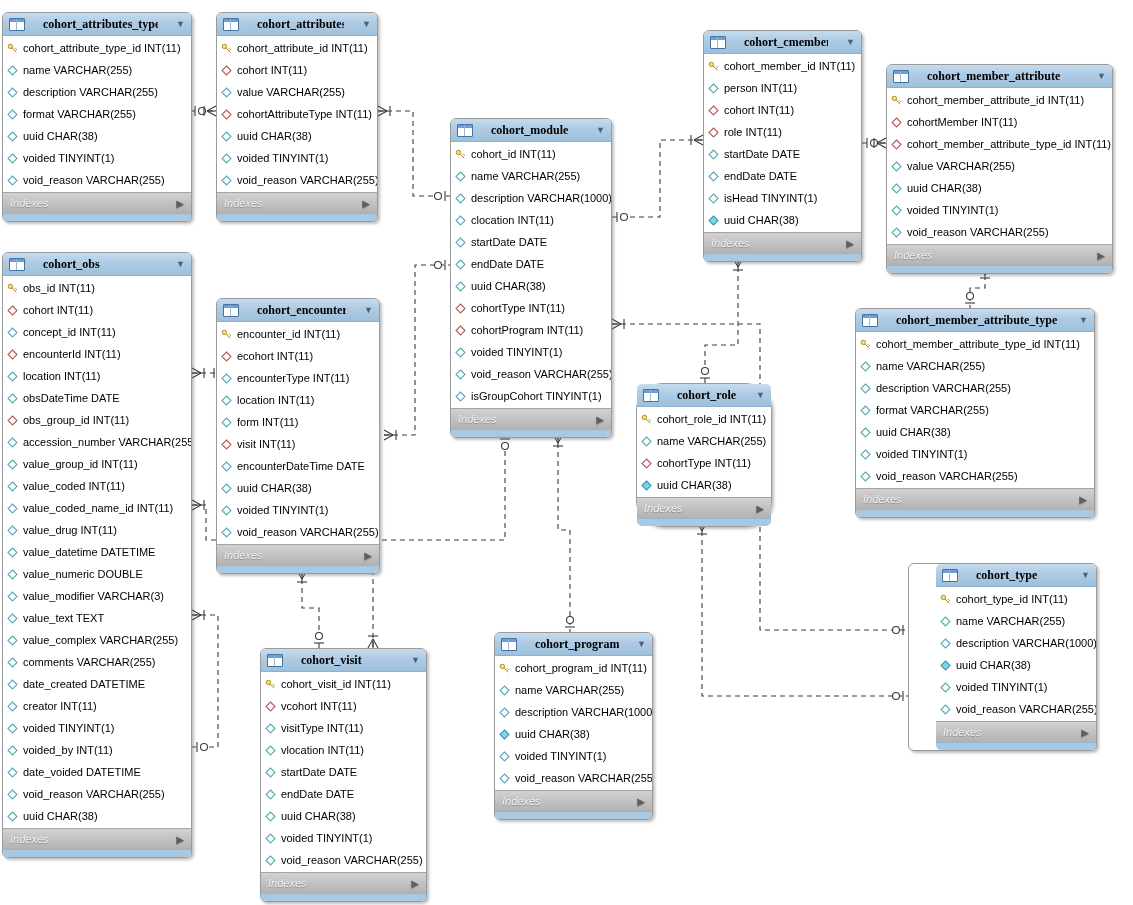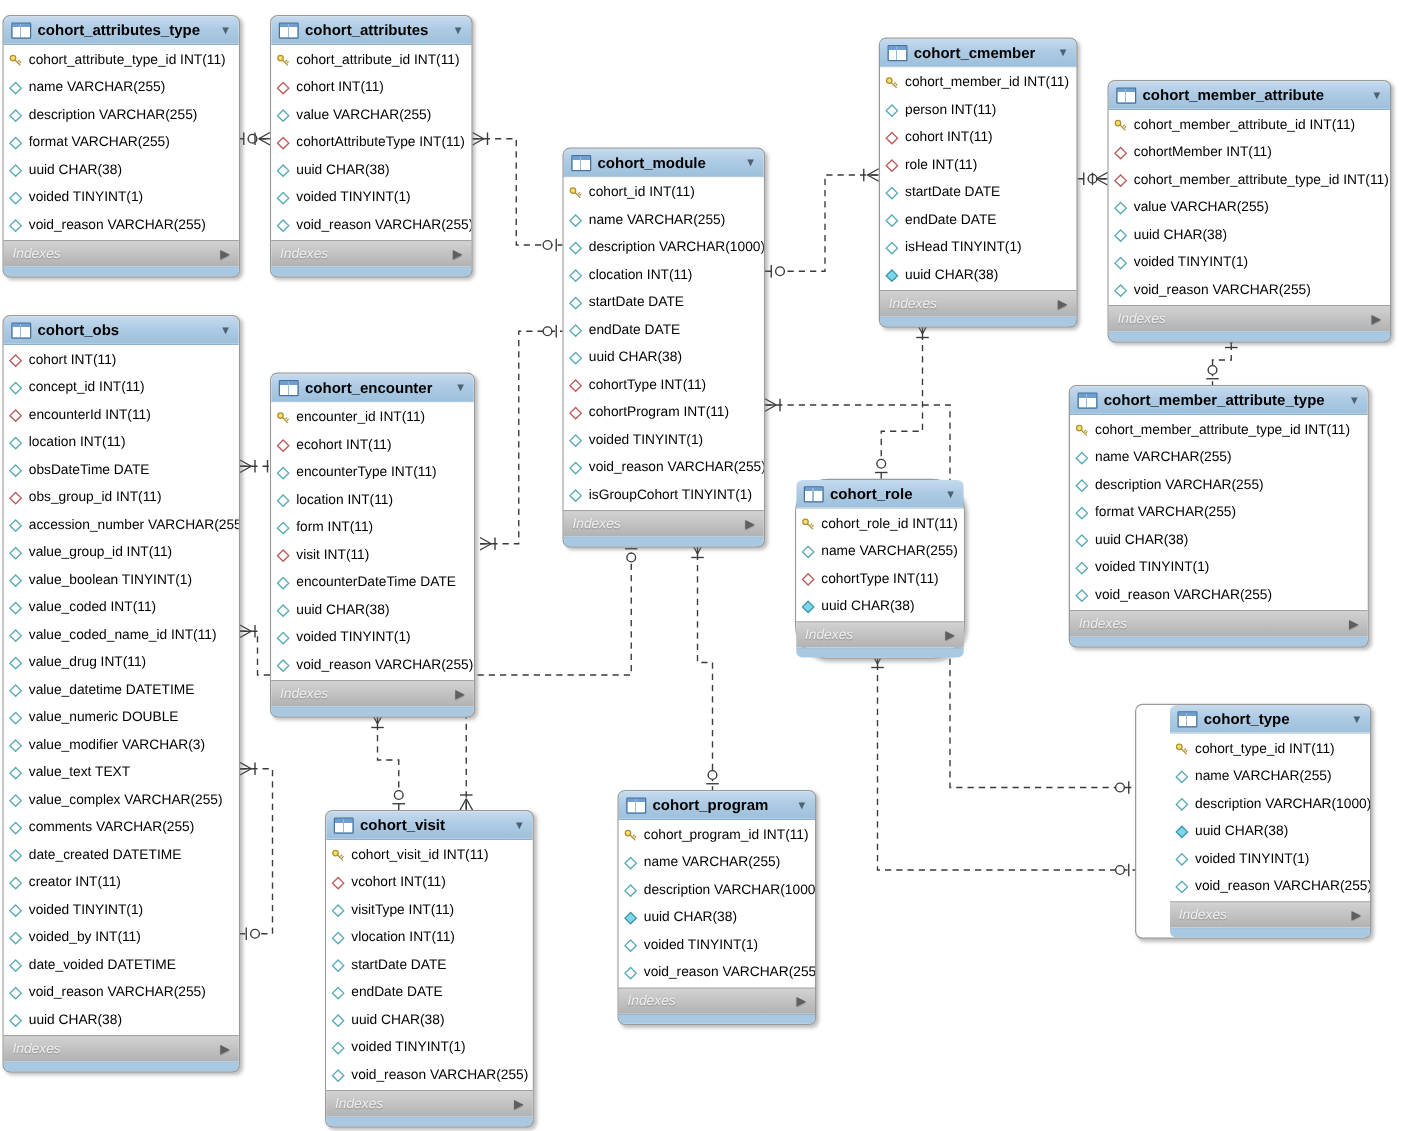--- a/index.html
+++ b/index.html
@@ -1,24 +1,24 @@
 <!DOCTYPE html>
 <html><head>
 <meta charset="utf-8">
 <style>
   html,body{margin:0;padding:0;background:#ffffff;}
   #canvas{position:relative;width:1133px;height:905px;background:#ffffff;overflow:hidden;
           font-family:"Liberation Sans",sans-serif;}
   #conn-svg{position:absolute;left:0;top:0;z-index:1;}
   .er-table{position:absolute;z-index:2;background:#ffffff;border:1px solid #9a9a9a;
             border-radius:6px;box-shadow:2px 2px 3px rgba(110,110,110,.45);}
-  .tbl-header{height:22px;display:flex;align-items:center;gap:5px;padding:0 6px;
+  .tbl-header{height:22px;display:flex;align-items:center;gap:18px;padding:0 6px;
               background:linear-gradient(180deg,#c6dbee 0%,#aecbe4 45%,#9dc0dc 100%);
               border-bottom:1px solid #8fb0cc;border-radius:5px 5px 0 0;
-              font-size:12px;font-weight:bold;color:#000;cursor:move;}
+              font-size:12px;font-weight:bold;color:#000;cursor:move;font-family:Liberation Serif, serif;}
   .tbl-icon{width:14px;height:11px;flex:0 0 auto;border:1px solid #46729f;border-radius:1px;
             background-image:linear-gradient(90deg,rgba(0,0,0,0) 0 6px,#9ab8d8 6px 7px,rgba(0,0,0,0) 7px),
                              linear-gradient(180deg,#6f9fd0 0 3px,#ffffff 3px);}
   .tbl-title{white-space:nowrap;overflow:hidden;}
   .hdr-arrow{margin-left:auto;font-size:9px;color:#4e6172;cursor:pointer;}
   .tbl-body{background:#ffffff;padding:1px 0;}
   .frow{height:22px;display:flex;align-items:center;gap:5px;padding:0 4px;
         font-size:11px;color:#000;white-space:nowrap;overflow:hidden;}
   .fic{flex:0 0 11px;width:11px;height:11px;display:inline-flex;}
   .tbl-footer{height:20px;display:flex;align-items:center;padding:0 7px;
@@ -542,20 +542,29 @@
     <div class="er-table" style="left: 2px; top: 252px; width: 188px;">
       <div class="tbl-header">
         <span class="tbl-icon"></span>
         <span class="tbl-title">cohort_obs</span>
         <span class="hdr-arrow">▼</span>
       </div>
       <div class="tbl-body">
         <div class="frow">
           <span class="fic">
             <svg width="11" height="11" viewBox="0 0 11 11">
+              <circle cx="3.4" cy="3.4" r="2.2" fill="#f8e06a" stroke="#b09030" stroke-width="1"></circle>
+              <path d="M5 5 L9.3 9.3 M7.4 6.2 L8.7 4.9 M8.6 7.4 L9.9 6.1" stroke="#b09030" stroke-width="1" fill="none"></path>
+            </svg>
+          </span>
+          <span>obs_id INT(11)</span>
+        </div>
+        <div class="frow">
+          <span class="fic">
+            <svg width="11" height="11" viewBox="0 0 11 11">
               <path d="M5.5 1 L10 5.5 L5.5 10 L1 5.5 Z" fill="#ffffff" stroke="#bb5a5a" stroke-width="1.1"></path>
             </svg>
           </span>
           <span>cohort INT(11)</span>
         </div>
         <div class="frow">
           <span class="fic">
             <svg width="11" height="11" viewBox="0 0 11 11">
               <path d="M5.5 1 L10 5.5 L5.5 10 L1 5.5 Z" fill="#ffffff" stroke="#58aab8" stroke-width="1.1"></path>
             </svg>
@@ -602,28 +611,20 @@
           </span>
           <span>accession_number VARCHAR(255)</span>
         </div>
         <div class="frow">
           <span class="fic">
             <svg width="11" height="11" viewBox="0 0 11 11">
               <path d="M5.5 1 L10 5.5 L5.5 10 L1 5.5 Z" fill="#ffffff" stroke="#58aab8" stroke-width="1.1"></path>
             </svg>
           </span>
           <span>value_group_id INT(11)</span>
-        </div>
-        <div class="frow">
-          <span class="fic">
-            <svg width="11" height="11" viewBox="0 0 11 11">
-              <path d="M5.5 1 L10 5.5 L5.5 10 L1 5.5 Z" fill="#ffffff" stroke="#58aab8" stroke-width="1.1"></path>
-            </svg>
-          </span>
-          <span>value_boolean TINYINT(1)</span>
         </div>
         <div class="frow">
           <span class="fic">
             <svg width="11" height="11" viewBox="0 0 11 11">
               <path d="M5.5 1 L10 5.5 L5.5 10 L1 5.5 Z" fill="#ffffff" stroke="#58aab8" stroke-width="1.1"></path>
             </svg>
           </span>
           <span>value_coded INT(11)</span>
         </div>
         <div class="frow">

